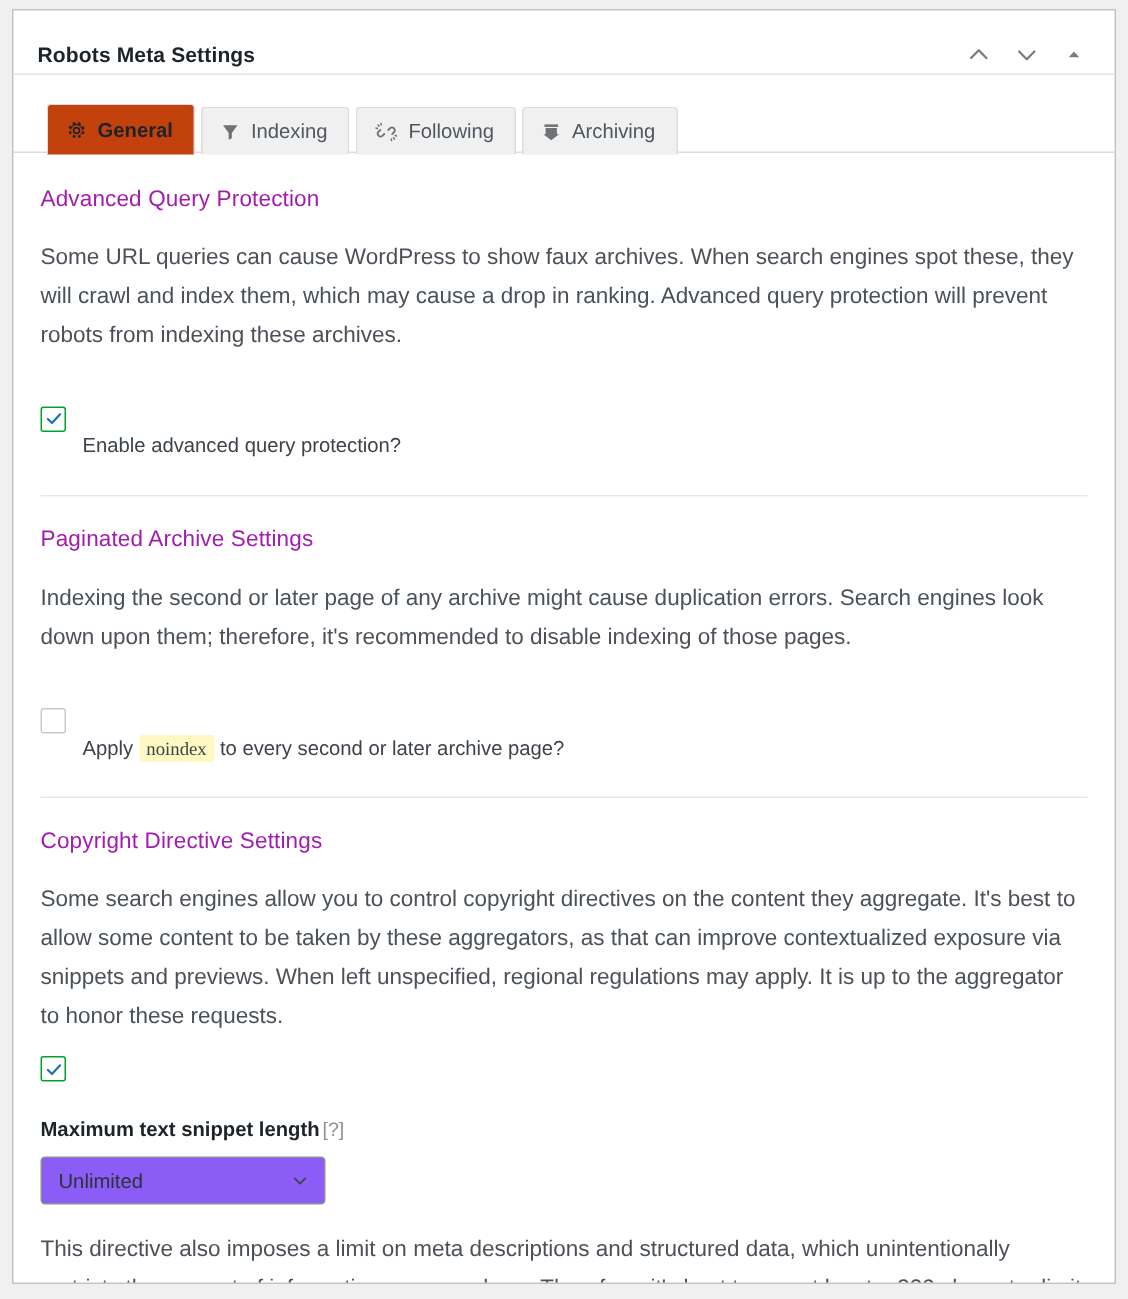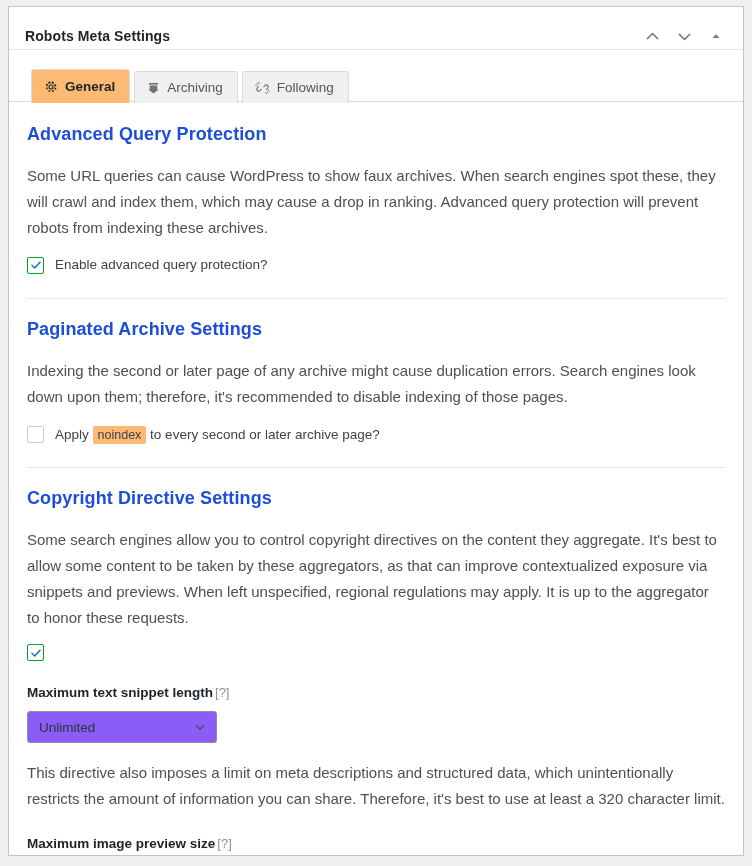--- a/index.html
+++ b/index.html
@@ -84,21 +84,21 @@
     border-bottom: none;
     border-radius: 3px 3px 0 0;
     font-size: 13.5px;
     color: #50575e;
     cursor: pointer;
     position: relative;
     top: 1px;
     white-space: nowrap;
   }
   .tab.active {
-    background: #fdba74;
+    background: #c2410c;
     color: #1d2327;
     font-weight: 600;
     border-color: #dcdcde;
     height: 34px;
     z-index: 3;
   }
   .tab .tab-ico { display: flex; align-items: center; }
   .tab .tab-ico svg { display: block; }
   .tabs-rule {
     position: absolute;
@@ -108,37 +108,37 @@
     height: 1px;
     background: #dcdcde;
     z-index: 1;
   }
 
   
   .content {
     padding: 22px 18px 0 18px;
   }
   .section-title {
-    font-size: 18px;
-    font-weight: 700;
-    color: #1d4ed8;
+    font-size: 15px;
+    font-weight: 400;
+    color: #a21caf;
     margin: 0 0 18px 0;
     letter-spacing: .1px;
   }
   .para {
     font-size: 15px;
     color: #4b5158;
     line-height: 1.72;
     margin: 0 0 14px 0;
     max-width: 700px;
   }
   .code {
-    font-family: Liberation Sans, sans-serif;
+    font-family: Liberation Serif, serif;
     font-size: 12.5px;
-    background: #fdba74;
+    background: #fef9c3;
     color: #3c434a;
     padding: 2px 5px;
     border-radius: 2px;
   }
 
   .divider {
     border: none;
     border-top: 1px solid #e6e7e8;
     margin: 22px 0 20px 0;
   }
@@ -163,20 +163,21 @@
     justify-content: center;
   }
   .cb.checked {
     border-color: #00a32a;
   }
   .cb.checked svg { display: block; }
   .cb-label {
     font-size: 13.5px;
     color: #3c434a;
     line-height: 1.6;
+    margin-top: 36px;
   }
 
   
   .field { margin-top: 24px; }
   .field-label {
     display: block;
     font-size: 13.5px;
     font-weight: 700;
     color: #1d2327;
     margin-bottom: 11px;
@@ -245,29 +246,27 @@
       <div class="tab active">
         <span class="tab-ico">
           <svg width="14" height="14" viewBox="0 0 20 20">
             <path fill="#1d2327" d="M10 6.4a3.6 3.6 0 1 0 0 7.2 3.6 3.6 0 0 0 0-7.2zm0 5.6a2 2 0 1 1 0-4 2 2 0 0 1 0 4z"></path>
             <path fill="#1d2327" d="M17.3 11.4l-1.5-.5a6 6 0 0 0 0-1.8l1.5-.5a.6.6 0 0 0 .4-.8l-.6-1.5a.6.6 0 0 0-.8-.3l-1.4.6a6 6 0 0 0-1.3-1.3l.6-1.4a.6.6 0 0 0-.3-.8L12.4 2a.6.6 0 0 0-.8.4l-.5 1.5a6 6 0 0 0-1.8 0L8.8 2.4A.6.6 0 0 0 8 2l-1.5.6a.6.6 0 0 0-.3.8l.6 1.4a6 6 0 0 0-1.3 1.3l-1.4-.6a.6.6 0 0 0-.8.3L2.7 7.3a.6.6 0 0 0 .4.8l1.5.5a6 6 0 0 0 0 1.8l-1.5.5a.6.6 0 0 0-.4.8l.6 1.5a.6.6 0 0 0 .8.3l1.4-.6a6 6 0 0 0 1.3 1.3l-.6 1.4a.6.6 0 0 0 .3.8l1.5.6a.6.6 0 0 0 .8-.4l.5-1.5a6 6 0 0 0 1.8 0l.5 1.5a.6.6 0 0 0 .8.4l1.5-.6a.6.6 0 0 0 .3-.8l-.6-1.4a6 6 0 0 0 1.3-1.3l1.4.6a.6.6 0 0 0 .8-.3l.6-1.5a.6.6 0 0 0-.4-.8zM10 15.2A5.2 5.2 0 1 1 15.2 10 5.2 5.2 0 0 1 10 15.2z"></path>
           </svg>
         </span>
         <span>General</span>
       </div>
 
-
       <div class="tab">
         <span class="tab-ico">
           <svg width="13" height="14" viewBox="0 0 20 20">
-            <rect x="3" y="2.2" width="14" height="2.6" fill="#6e7277"></rect>
-            <path fill="#6e7277" d="M4.2 6h11.6v6.2h2.3L10 18.4 1.9 12.2h2.3z"></path>
-          </svg>
-        </span>
-        <span>Archiving</span>
+            <path fill="#6e7277" d="M2.6 3h14.8L11.6 11v5.3l-3.2 1.6V11L2.6 3z"></path>
+          </svg>
+        </span>
+        <span>Indexing</span>
       </div>
 
       <div class="tab">
         <span class="tab-ico">
           <svg width="15" height="14" viewBox="0 0 20 20">
             <g fill="none" stroke="#6e7277" stroke-width="1.7" stroke-linecap="round">
               <path d="M8.1 11.9 6.3 13.7a2.7 2.7 0 0 1-3.8-3.8l1.8-1.8"></path>
               <path d="M11.9 8.1l1.8-1.8a2.7 2.7 0 0 1 3.8 3.8l-1.8 1.8"></path>
             </g>
             <g stroke="#6e7277" stroke-width="1.4" stroke-linecap="round">
@@ -275,20 +274,30 @@
                 <path d="M5.2 3.3 4.9 1.8"></path>
                 <path d="M1.6 6.6.2 6.2"></path>
               <path d="M16.9 15.4l.9 1.4"></path>
                 <path d="M14.8 16.7l.3 1.5"></path>
                 <path d="M18.4 13.4l1.4.4"></path>
             </g>
           </svg>
         </span>
         <span>Following</span>
       </div>
+
+      <div class="tab">
+        <span class="tab-ico">
+          <svg width="13" height="14" viewBox="0 0 20 20">
+            <rect x="3" y="2.2" width="14" height="2.6" fill="#6e7277"></rect>
+            <path fill="#6e7277" d="M4.2 6h11.6v6.2h2.3L10 18.4 1.9 12.2h2.3z"></path>
+          </svg>
+        </span>
+        <span>Archiving</span>
+      </div>
     </div>
     <div class="tabs-rule"></div>
   </div>
 
   <div class="content">
 
     <div>
       <h3 class="section-title">Advanced Query Protection</h3>
       <p class="para">Some URL queries can cause WordPress to show faux archives. When search engines spot these, they will crawl and index them, which may cause a drop in ranking. Advanced query protection will prevent robots from indexing these archives.</p>
       <div class="cb-row">

